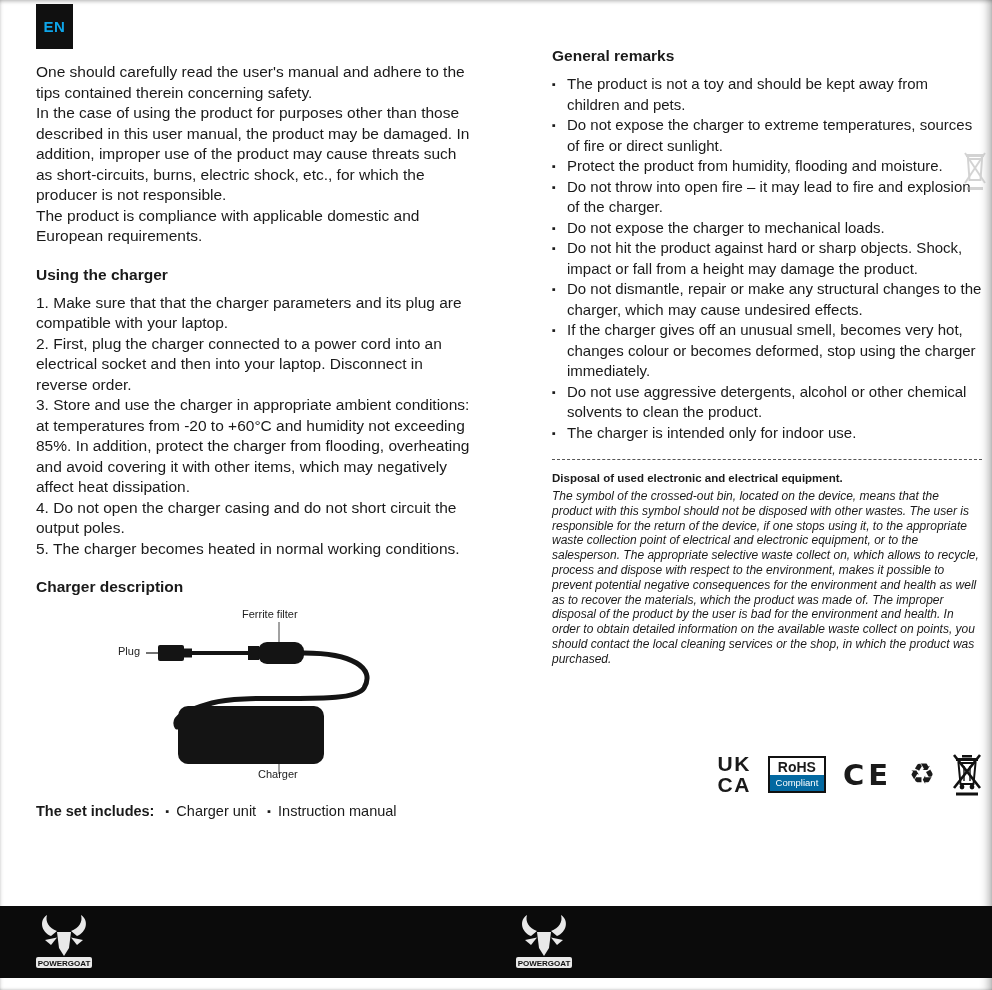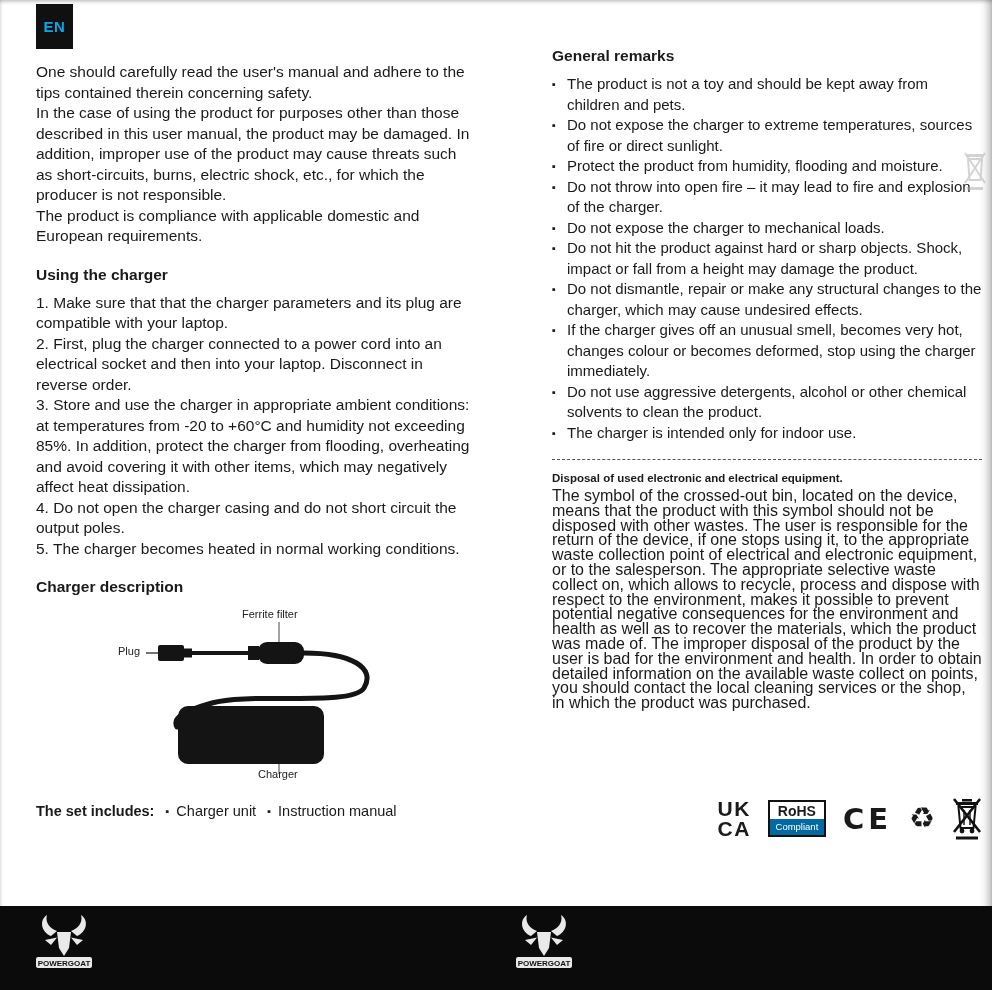--- a/index.html
+++ b/index.html
@@ -41,33 +41,33 @@
   .sq::before { content: "▪"; font-size: 11px; }
   .sq { margin: 0 7px 0 11px; vertical-align: 1px; }
 
   
   .bullets { list-style: none; }
   .bullets li { position: relative; padding-left: 15px; font-size: 15px; line-height: 20.5px; }
   .bullets li::before { content: "▪"; position: absolute; left: 0; top: 0; font-size: 11px; line-height: 20.5px; }
 
   .dashed-divider { border-top: 1.5px dashed #555; margin: 16px 0 12px; }
   .disposal-h { font-size: 11.5px; font-weight: bold; margin: 0 0 5px; }
-  .small { font-size: 16px; line-height: 14.8px; }
+  .small { font-size: 12px; line-height: 14.8px; font-style: italic; }
 
   .marks-row { display: flex; align-items: center; justify-content: flex-end; gap: 17px; margin-top: 86px; }
   .ukca { font-weight: bold; font-size: 21px; line-height: .97; letter-spacing: 1.5px; }
   .rohs { border: 2px solid #111; text-align: center; min-width: 58px; }
   .rohs-top { font-weight: bold; font-size: 14px; padding: 1px 6px 0; }
   .rohs-sub { background: #0369a1; color: #fff; font-size: 9.5px; padding: 2px 4px 3px; }
   .ce { font-size: 29px; font-weight: 600; letter-spacing: 4px; font-family: "DejaVu Sans", sans-serif; text-align: center; }
   .recycle { font-size: 29px; line-height: 1; font-family: "DejaVu Sans", sans-serif; }
 
   .edge-icon { position: absolute; right: 5px; top: 150px; opacity: .5; }
 
-  .footer-band { position: absolute; left: 0; top: 906px; width: 992px; height: 84px; background: #0b0b0b; }
+  .footer-band { position: absolute; left: 0; top: 906px; width: 992px; height: 72px; background: #0b0b0b; }
   .goat { position: absolute; top: 6px; width: 62px; height: 60px; }
   .goat.g1 { left: 33px; } .goat.g2 { left: 513px; }
 </style>
 </head>
 <body>
 
 <div class="page">
 
   <div class="en-badge">EN</div>
 

